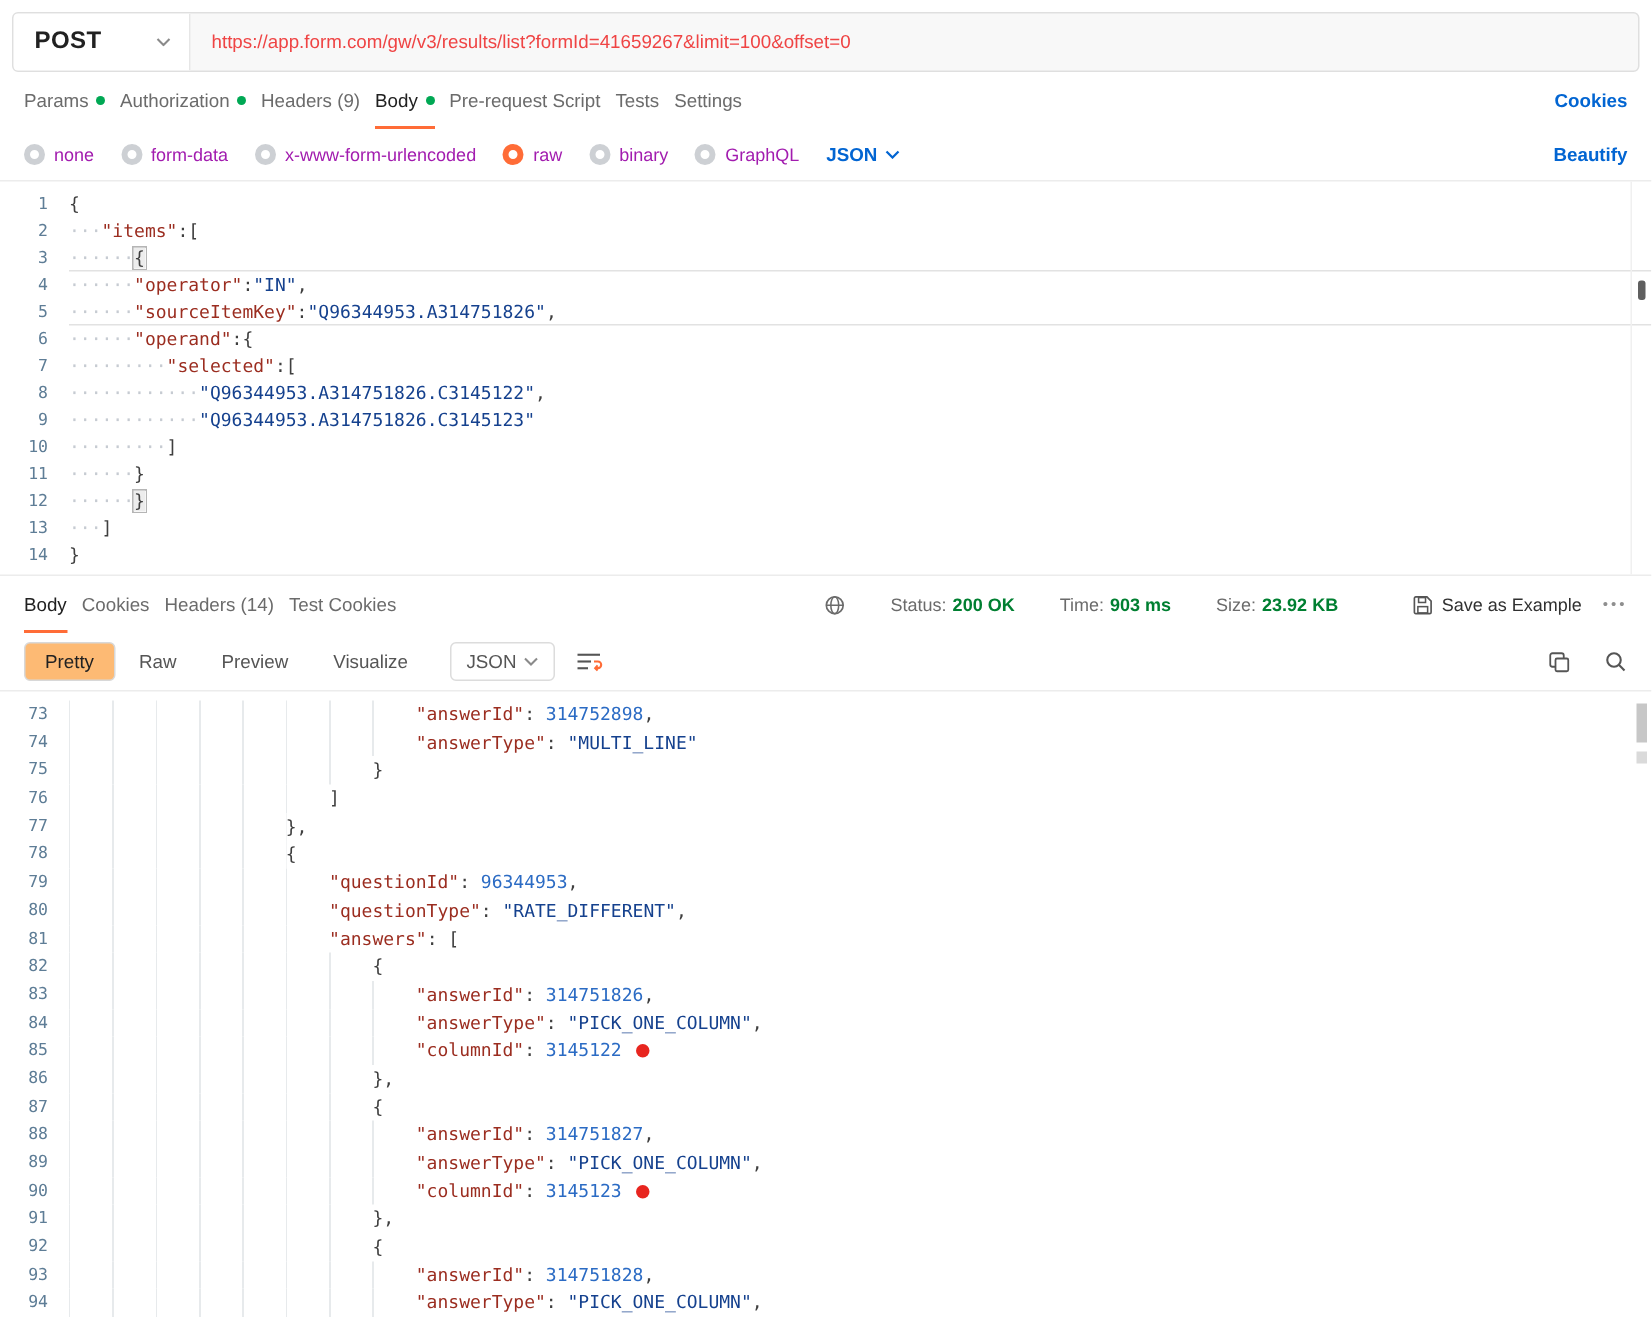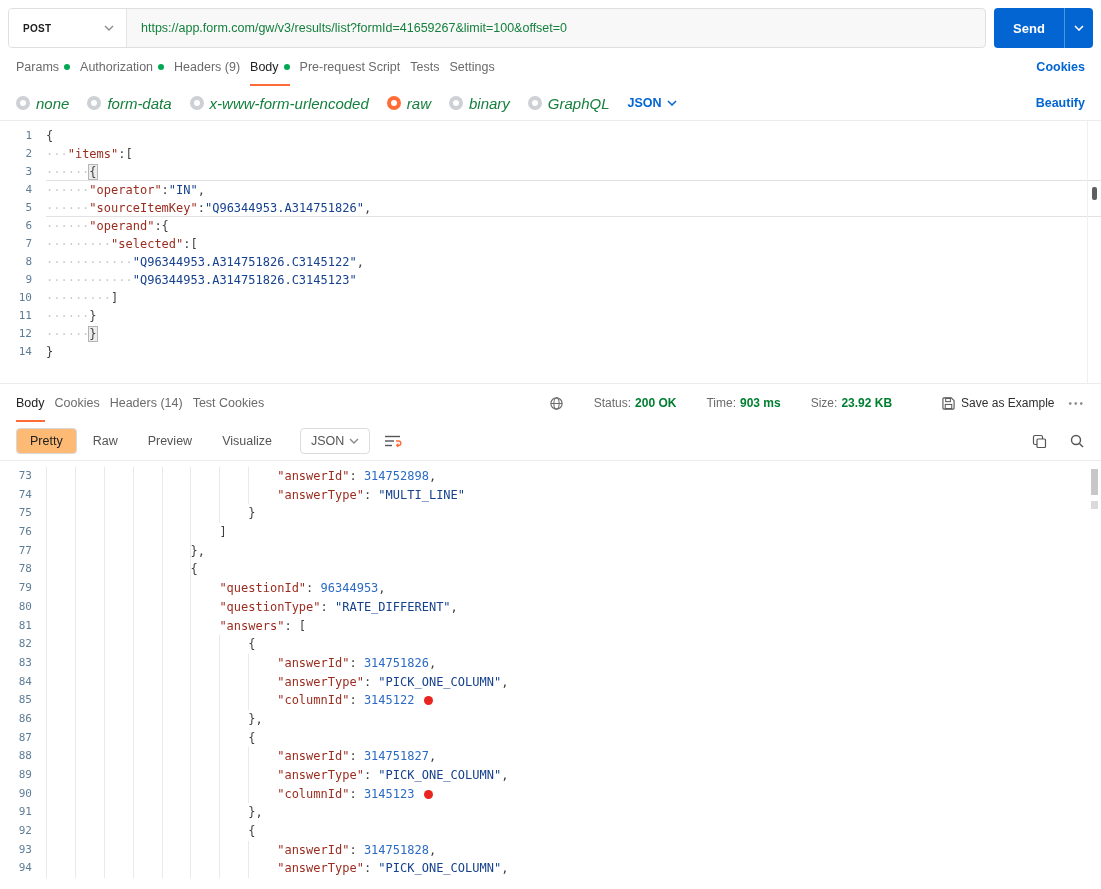--- a/index.html
+++ b/index.html
@@ -9,40 +9,40 @@
     background: #fff; color: #212121;
     font-family: "Liberation Sans", "DejaVu Sans", sans-serif;
   }
   .app { width: 100%; height: 100%; display: flex; flex-direction: column; }
 
   
   .url-row { display: flex; gap: 8px; padding: 8px 8px 0 8px; height: 48px; flex: none; }
   .method-url { flex: 1; display: flex; border: 1px solid #dfdfdf; border-radius: 4px; overflow: hidden; background: #f8f8f8; }
   .method { width: 118px; flex: none; display: flex; align-items: center; justify-content: space-between;
     padding: 0 12px 0 14px; background: #fff; border-right: 1px solid #e6e6e6;
-    font-size: 10px; font-weight: 600; letter-spacing: .3px; cursor: pointer; }
-  .url-input { flex: 1; display: flex; align-items: center; padding: 0 14px; font-size: 12.5px; color: #15803d; }
+    font-size: 16px; font-weight: 600; letter-spacing: .3px; cursor: pointer; }
+  .url-input { flex: 1; display: flex; align-items: center; padding: 0 14px; font-size: 12.5px; color: #ef4444; }
   .send-group { display: flex; flex: none; }
   .send-btn { width: 70px; border: none; background: #0265d2; color: #fff; font-weight: 700; font-size: 13px;
     border-radius: 4px 0 0 4px; font-family: inherit; cursor: pointer; }
   .send-caret { width: 29px; border: none; background: #0265d2; border-left: 1px solid rgba(255,255,255,.3);
     border-radius: 0 4px 4px 0; display: flex; align-items: center; justify-content: center; cursor: pointer; }
 
   
   .req-tabs-row { display: flex; align-items: center; height: 38px; padding: 0 16px; flex: none; }
   .tabs-inner { display: flex; height: 100%; gap: 10px; }
   .req-tab, .resp-tab { display: flex; align-items: center; gap: 5px; font-size: 12.5px; color: #6b6b6b;
     height: 100%; border-bottom: 2px solid transparent; padding-top: 2px; cursor: pointer; white-space: nowrap; }
   .req-tab.active, .resp-tab.active { color: #212121; border-bottom-color: #ff6c37; }
   .green-dot { width: 6px; height: 6px; border-radius: 50%; background: #00a854; flex: none; }
   .cookies-link, .beautify-link { margin-left: auto; color: #0265d2; font-size: 12.5px; font-weight: 600; cursor: pointer; }
 
   
   .body-type-row { display: flex; align-items: center; height: 34px; padding: 0 16px; gap: 18px; flex: none; }
-  .radio-opt { display: flex; align-items: center; gap: 6px; font-size: 15px; color: #15803d; cursor: pointer; white-space: nowrap; font-style: italic; }
+  .radio-opt { display: flex; align-items: center; gap: 6px; font-size: 12px; color: #a21caf; cursor: pointer; white-space: nowrap; }
   .radio { width: 14px; height: 14px; border-radius: 50%; border: 4px solid #cdd0d4; background: #fff; flex: none; }
   .radio.on { border-color: #ff6c37; }
   .lang-dd { display: flex; align-items: center; gap: 5px; color: #0265d2; font-size: 12.5px; font-weight: 600; cursor: pointer; }
 
   .divider { height: 1px; background: #ececec; flex: none; }
 
   
   .editor { position: relative; font-family: "DejaVu Sans Mono", monospace; font-size: 12px; }
   .request-editor { height: 262px; padding-top: 6px; flex: none; overflow: hidden; }
   .response-editor { flex: 1; padding-top: 6px; overflow: hidden; }
@@ -100,28 +100,20 @@
       <div class="method">
         <span>POST</span>
         <svg width="10" height="6" viewBox="0 0 10 6">
             <path d="M1 1l4 4 4-4" fill="none" stroke="#8a8a8a" stroke-width="1.4"></path>
           </svg>
       </div>
       <div class="url-input">
         <span>https://app.form.com/gw/v3/results/list?formId=41659267&amp;limit=100&amp;offset=0</span>
       </div>
     </div>
-    <div class="send-group">
-      <button class="send-btn">Send</button>
-      <button class="send-caret">
-        <svg width="10" height="6" viewBox="0 0 10 6">
-            <path d="M1 1l4 4 4-4" fill="none" stroke="#ffffff" stroke-width="1.6"></path>
-          </svg>
-      </button>
-    </div>
   </div>
 
   <div class="req-tabs-row">
     <div class="tabs-inner" id="reqTabs">
         <div class="req-tab">
           <span class="tab-label">Params</span>
           <span class="green-dot"></span>
         </div>
         <div class="req-tab">
           <span class="tab-label">Authorization</span>
@@ -227,20 +219,24 @@
           <span class="gutter">10</span>
           <span class="line-body"><span class="toks"><span class="ws-dots">·········</span><span class="tk-p">]</span></span></span>
         </div>
         <div class="code-line">
           <span class="gutter">11</span>
           <span class="line-body"><span class="toks"><span class="ws-dots">······</span><span class="tk-p">}</span></span></span>
         </div>
         <div class="code-line">
           <span class="gutter">12</span>
           <span class="line-body"><span class="toks"><span class="ws-dots">······</span><span class="tk-pb">}</span></span></span>
+        </div>
+        <div class="code-line">
+          <span class="gutter">13</span>
+          <span class="line-body"><span class="toks"><span class="ws-dots">···</span><span class="tk-p">]</span></span></span>
         </div>
         <div class="code-line">
           <span class="gutter">14</span>
           <span class="line-body"><span class="toks"><span class="tk-p">}</span></span></span>
         </div>
       </div>
     <div class="editor-right-line"></div>
     <div class="req-scroll-thumb"></div>
   </div>
 

